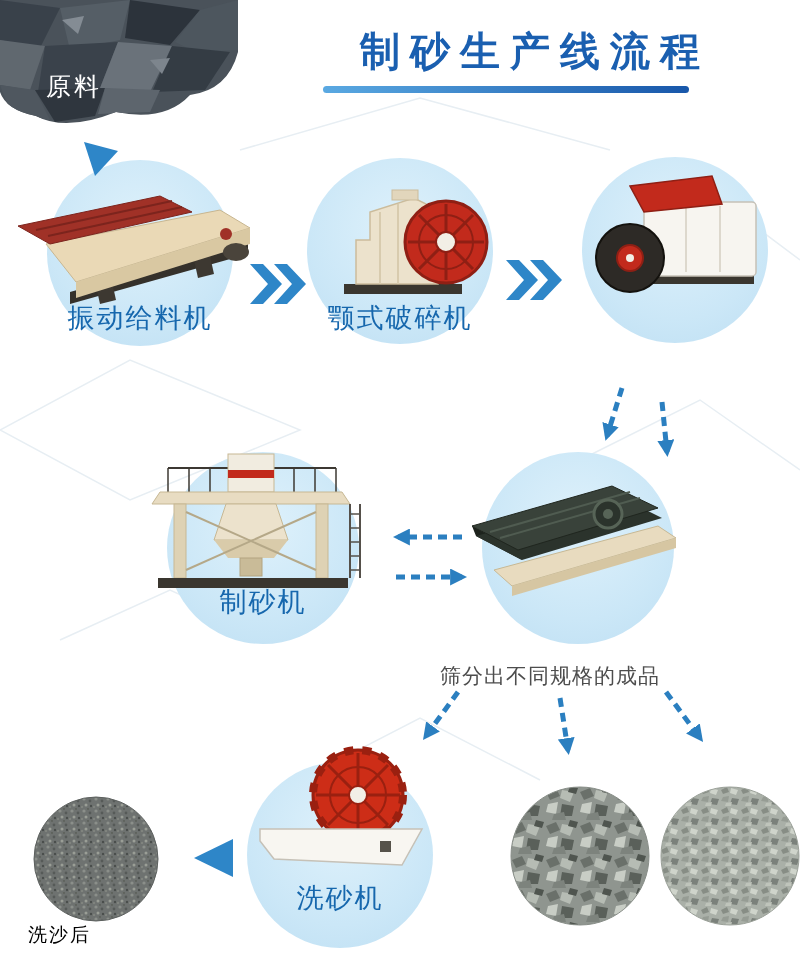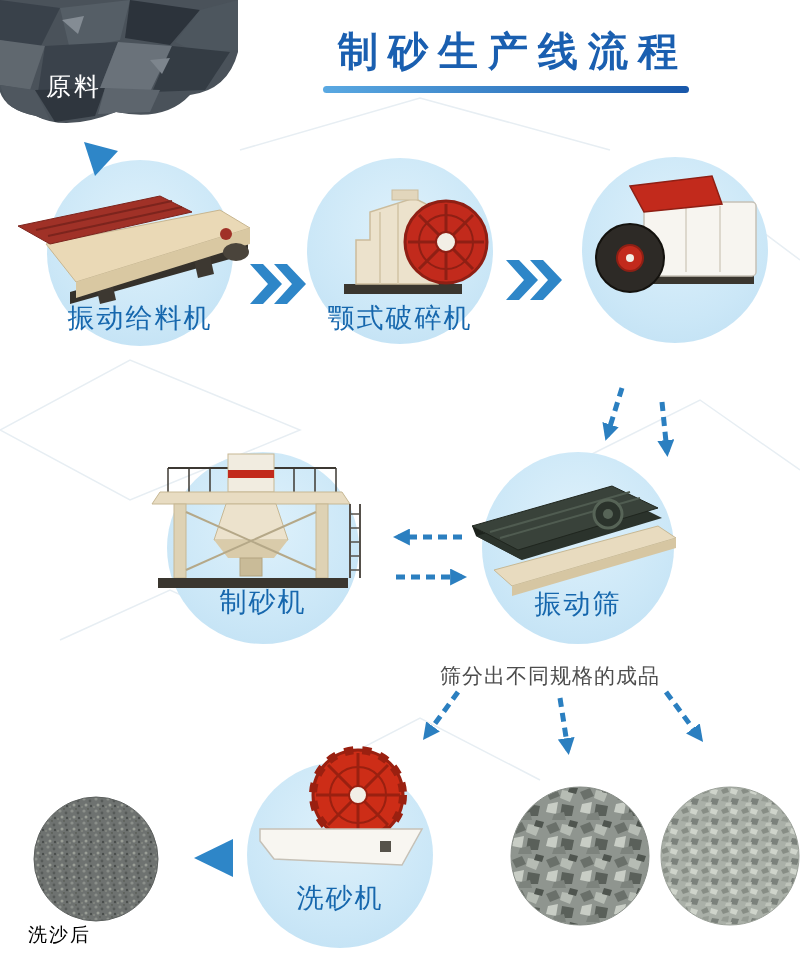--- a/index.html
+++ b/index.html
@@ -8,21 +8,21 @@
   .canvas{position:relative;width:800px;height:969px;background:#ffffff;overflow:hidden}
   .bg{position:absolute;left:0;top:0;z-index:0}
   .circle{position:absolute;border-radius:50%;z-index:1;
           background:radial-gradient(circle at 50% 38%, #def1fb 0%, #cbe7f7 62%, #bedff3 100%)}
   .machine{position:absolute;z-index:3}
   .photo{position:absolute;z-index:2}
   .node-label{position:absolute;text-align:center;font-weight:normal;color:#1667ad;z-index:4;font-size:27px;letter-spacing:2px}
   .note{position:absolute;text-align:left;z-index:4}
   .note-dark{color:#4d4d4d;font-size:21px;letter-spacing:1px}
   .note-gray{color:#000000;font-size:19px;letter-spacing:2px}
-  .title{position:absolute;left:308px;top:24px;width:410px;text-align:center;font-weight:bold;
+  .title{position:absolute;left:300px;top:24px;width:410px;text-align:right;font-weight:bold;
          color:#1a5fb0;font-size:40px;letter-spacing:10px;z-index:2;white-space:nowrap}
   .title-underline{position:absolute;left:323px;top:86px;width:366px;height:7px;border-radius:4px;
          background:linear-gradient(90deg,#5aa9e2,#1857aa);z-index:2}
   .raw-label{position:absolute;left:46px;top:70px;color:#ffffff;font-weight:normal;font-size:25px;z-index:3;letter-spacing:3px}
   .arrows{position:absolute;left:0;top:0;z-index:5;pointer-events:none}
   .dash{stroke:#2b7fc0;stroke-width:5;stroke-dasharray:9 6;fill:none}
 </style>
 </head>
 <body>
 
@@ -199,21 +199,20 @@
     <line x1="76" y1="20" x2="136" y2="80" stroke="#9a2010" stroke-width="3"></line>
     <line x1="136" y1="20" x2="76" y2="80" stroke="#9a2010" stroke-width="3"></line>
     <circle cx="106" cy="50" r="9" fill="#f2efe6" stroke="#9a2010" stroke-width="2"></circle>
     <polygon points="8,84 170,84 150,120 22,114 8,96" fill="#f8f6f1" stroke="#c6c1b7" stroke-width="1.5"></polygon>
     <rect x="128" y="96" width="11" height="11" fill="#56524a"></rect>
   </svg>
 
   <div class="node-label" style="left:47px;top:300px;width:186px">振动给料机</div>
   <div class="node-label" style="left:307px;top:300px;width:186px">颚式破碎机</div>
   <div class="node-label" style="left:167px;top:584px;width:192px">制砂机</div>
-  <div class="node-label" style="left:482px;top:586px;width:192px">振动筛</div>
   <div class="node-label" style="left:247px;top:880px;width:186px">洗砂机</div>
 
   <svg class="photo" style="left:510px;top:786px" width="140" height="140" viewBox="0 0 140 140">
     <circle cx="70" cy="70" r="69" fill="url(#p-gravel-coarse)" stroke="#878d87" stroke-width="1"></circle>
   </svg>
   <svg class="photo" style="left:660px;top:786px" width="140" height="140" viewBox="0 0 140 140">
     <circle cx="70" cy="70" r="69" fill="url(#p-gravel-fine)" stroke="#9aa098" stroke-width="1"></circle>
   </svg>
   <svg class="photo" style="left:33px;top:796px" width="126" height="126" viewBox="0 0 126 126">
     <circle cx="63" cy="63" r="62" fill="url(#p-sand)" stroke="#5c605e" stroke-width="1"></circle>

